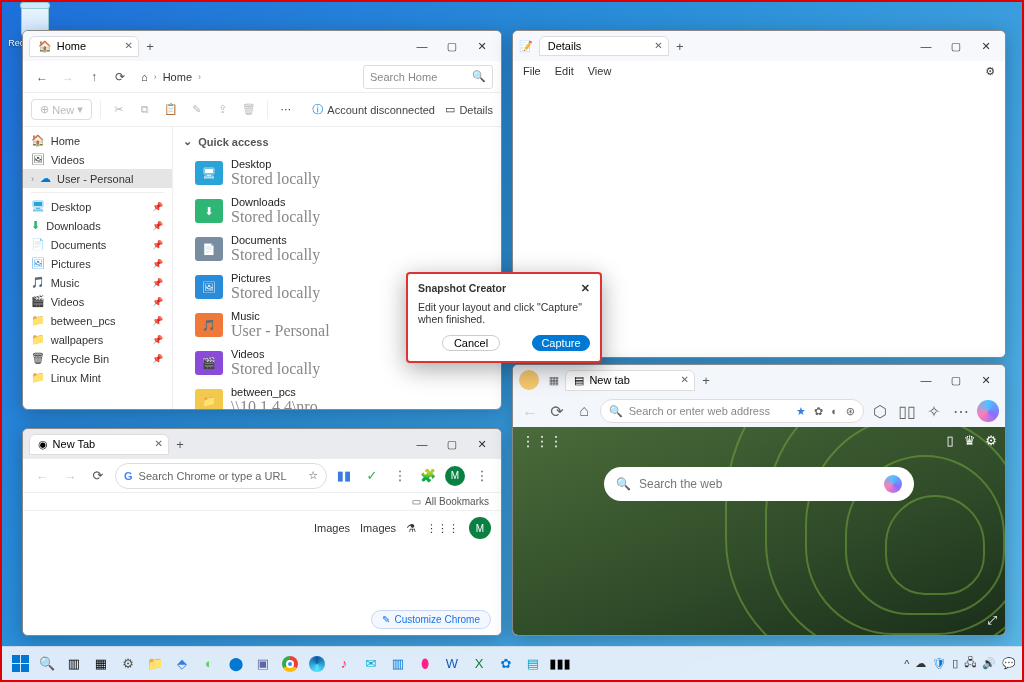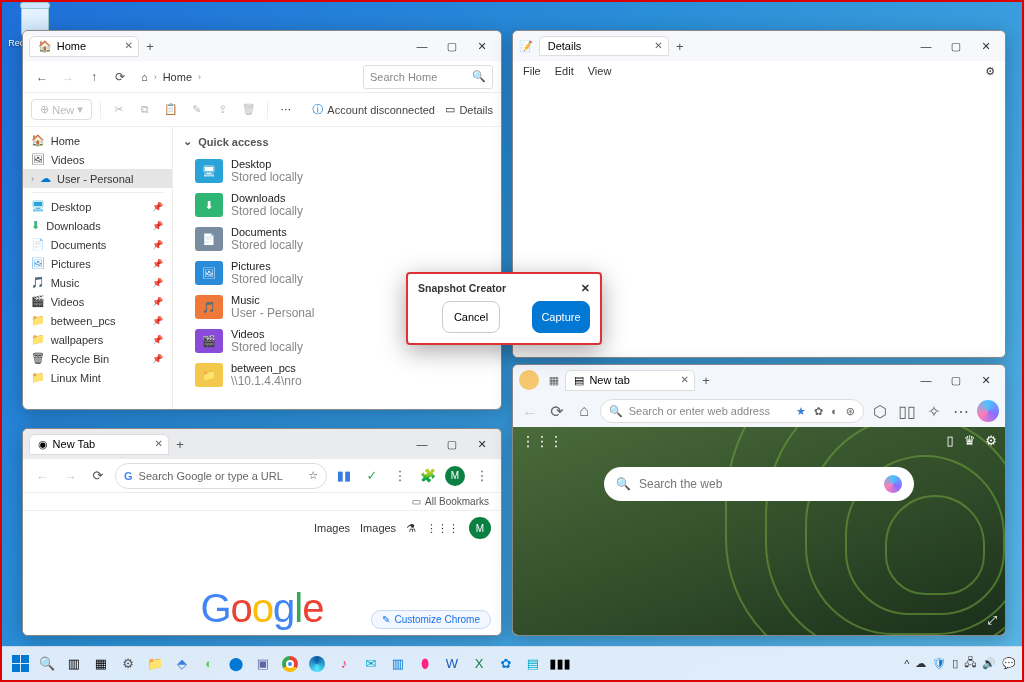--- a/index.html
+++ b/index.html
@@ -33,21 +33,21 @@
 #explorer .side { width:150px; border-right:1px solid #eee; font-size:11px; padding:4px 0; overflow:hidden; }
 #explorer .side .item { display:flex; align-items:center; gap:6px; padding:3px 8px; color:#333; }
 #explorer .side .item.sel { background:#e5e5e5; }
 #explorer .side .item .pin { margin-left:auto; color:#aaa; font-size:9px; }
 #explorer .side hr { border:none; border-top:1px solid #eee; margin:4px 8px; }
 #explorer .main { flex:1; padding:4px 10px; overflow:hidden; font-size:11px; }
 #explorer .main .hdr { display:flex; align-items:center; gap:6px; color:#555; font-weight:600; padding:4px 0 8px; }
 #explorer .main .entry { display:flex; align-items:center; gap:8px; padding:2px 0 6px 12px; }
 #explorer .main .entry .fico { width:28px; height:24px; border-radius:3px; display:flex; align-items:center; justify-content:center; color:#fff; font-size:11px; }
 #explorer .main .entry .txt .t { color:#222; }
-#explorer .main .entry .txt .s { color:#888; font-size:12px; }
+#explorer .main .entry .txt .s { color:#888; font-size:16px;font-family:Liberation Serif, serif; }
 #explorer .status { border-top:1px solid #eee; height:20px; font-size:10px; color:#555; padding:2px 8px; }
 
 
 #notepad { top: 28px; left: 510px; width: 494px; height: 328px; }
 #notepad .menu { display:flex; gap:14px; padding:4px 10px; font-size:11px; color:#333; }
 #notepad .menu .gear { margin-left:auto; }
 #notepad .editor { flex:1; background:#fff; }
 
 
 #chrome { top: 426px; left: 20px; width: 480px; height: 208px; }
@@ -82,21 +82,21 @@
 #edge .content .sbox { position:absolute; top:40px; left:50%; transform:translateX(-50%); width:310px; height:34px; background:#fff; border-radius:18px; display:flex; align-items:center; padding:0 12px; gap:8px; color:#777; font-size:12px; }
 #edge .content .sbox .logo2 { margin-left:auto; width:18px; height:18px; border-radius:50%; background:conic-gradient(#4cc2ff,#8a6cff,#ff7eb6,#4cc2ff); }
 #edge .content .expand { position:absolute; right:8px; bottom:8px; color:#fff; font-size:12px; }
 
 
 #dialog { position:absolute; top:270px; left:404px; width:196px; background:#fff; border:2px solid #d33; border-radius:4px; box-shadow:0 6px 24px rgba(0,0,0,.35); padding:8px 10px 10px; font-size:10.5px; }
 #dialog .dh { display:flex; font-weight:600; color:#333; margin-bottom:6px; }
 #dialog .dh .x { margin-left:auto; font-size:11px; }
 #dialog .dm { color:#333; margin-bottom:10px; }
 #dialog .db { display:flex; gap:8px; }
-#dialog .db button { flex:1; height:32px; font-size:11px; border:1px solid #ccc; background:#fff; border-radius:8px; cursor:pointer;margin-left:24px; }
+#dialog .db button { flex:1; height:16px; font-size:11px; border:1px solid #ccc; background:#fff; border-radius:8px; cursor:pointer;margin-left:24px; }
 #dialog .db button.primary { background:#0078d4; border-color:#0078d4; color:#fff; }
 
 
 #taskbar { position:absolute; left:0; right:0; bottom:0; height:34px; background:rgba(235,242,252,.92); display:flex; align-items:center; padding:0 6px; gap:3px; border-top:1px solid rgba(0,0,0,.08); }
 #taskbar .tb { width:24px; height:24px; display:flex; align-items:center; justify-content:center; font-size:13px; border-radius:3px; }
 #taskbar .tray { margin-left:auto; display:flex; align-items:center; gap:6px; font-size:11px; color:#333; }
 .winlogo { display:grid; grid-template:repeat(2,8px)/repeat(2,8px); gap:1px; }
 .winlogo span { background:#0078d4; }
 </style>
 </head>
@@ -324,21 +324,21 @@
       <span>▢</span>
       <span>✕</span>
     </div>
   </div>
   <div class="cbar">
     <div class="cbtn" style="color:#ccc">←</div>
     <div class="cbtn" style="color:#ccc">→</div>
     <div class="cbtn">⟳</div>
     <div class="omni">
       <span style="font-weight:bold;color:#4285F4">G</span>
-      <span>Search Google or type a URL</span>
+      <span>Search Chrome or type a URL</span>
       <span class="star">☆</span>
     </div>
     <div class="cbtn" style="color:#3b7ddd">▮▮</div>
     <div class="cbtn" style="color:#34a853">✓</div>
     <div class="cbtn">⋮</div>
     <div class="cbtn">🧩</div>
     <div class="avatar">
         <span>M</span>
       </div>
     <div class="cbtn">⋮</div>
@@ -350,21 +350,20 @@
   <div class="ntp">
     <div class="topright">
       <span>Images</span>
       <span>Images</span>
       <span>⚗</span>
       <span>⋮⋮⋮</span>
       <span class="avatar" style="width:22px;height:22px">
           <span>M</span>
         </span>
     </div>
-    <div class="logo"><span>G</span><span>o</span><span>o</span><span>g</span><span>l</span><span>e</span></div>
     <div class="cust">
         <span>✎</span>
         <span>Customize Chrome</span>
       </div>
   </div>
 </div>
 
 <div id="edge" class="win">
   <div class="titlebar">
     <div class="profile"></div>
@@ -425,20 +424,21 @@
     </div>
     <div class="expand">⤢</div>
   </div>
 </div>
 
 <div id="dialog">
   <div class="dh">
     <span>Snapshot Creator</span>
     <span class="x">✕</span>
   </div>
+  <div class="dm">Edit your layout and click "Capture" when finished.</div>
   <div class="db">
     <button>Cancel</button>
     <button class="primary">Capture</button>
   </div>
 </div>
 
 <div id="taskbar">
   <div class="tb">
       <div class="winlogo">
         <span></span>

